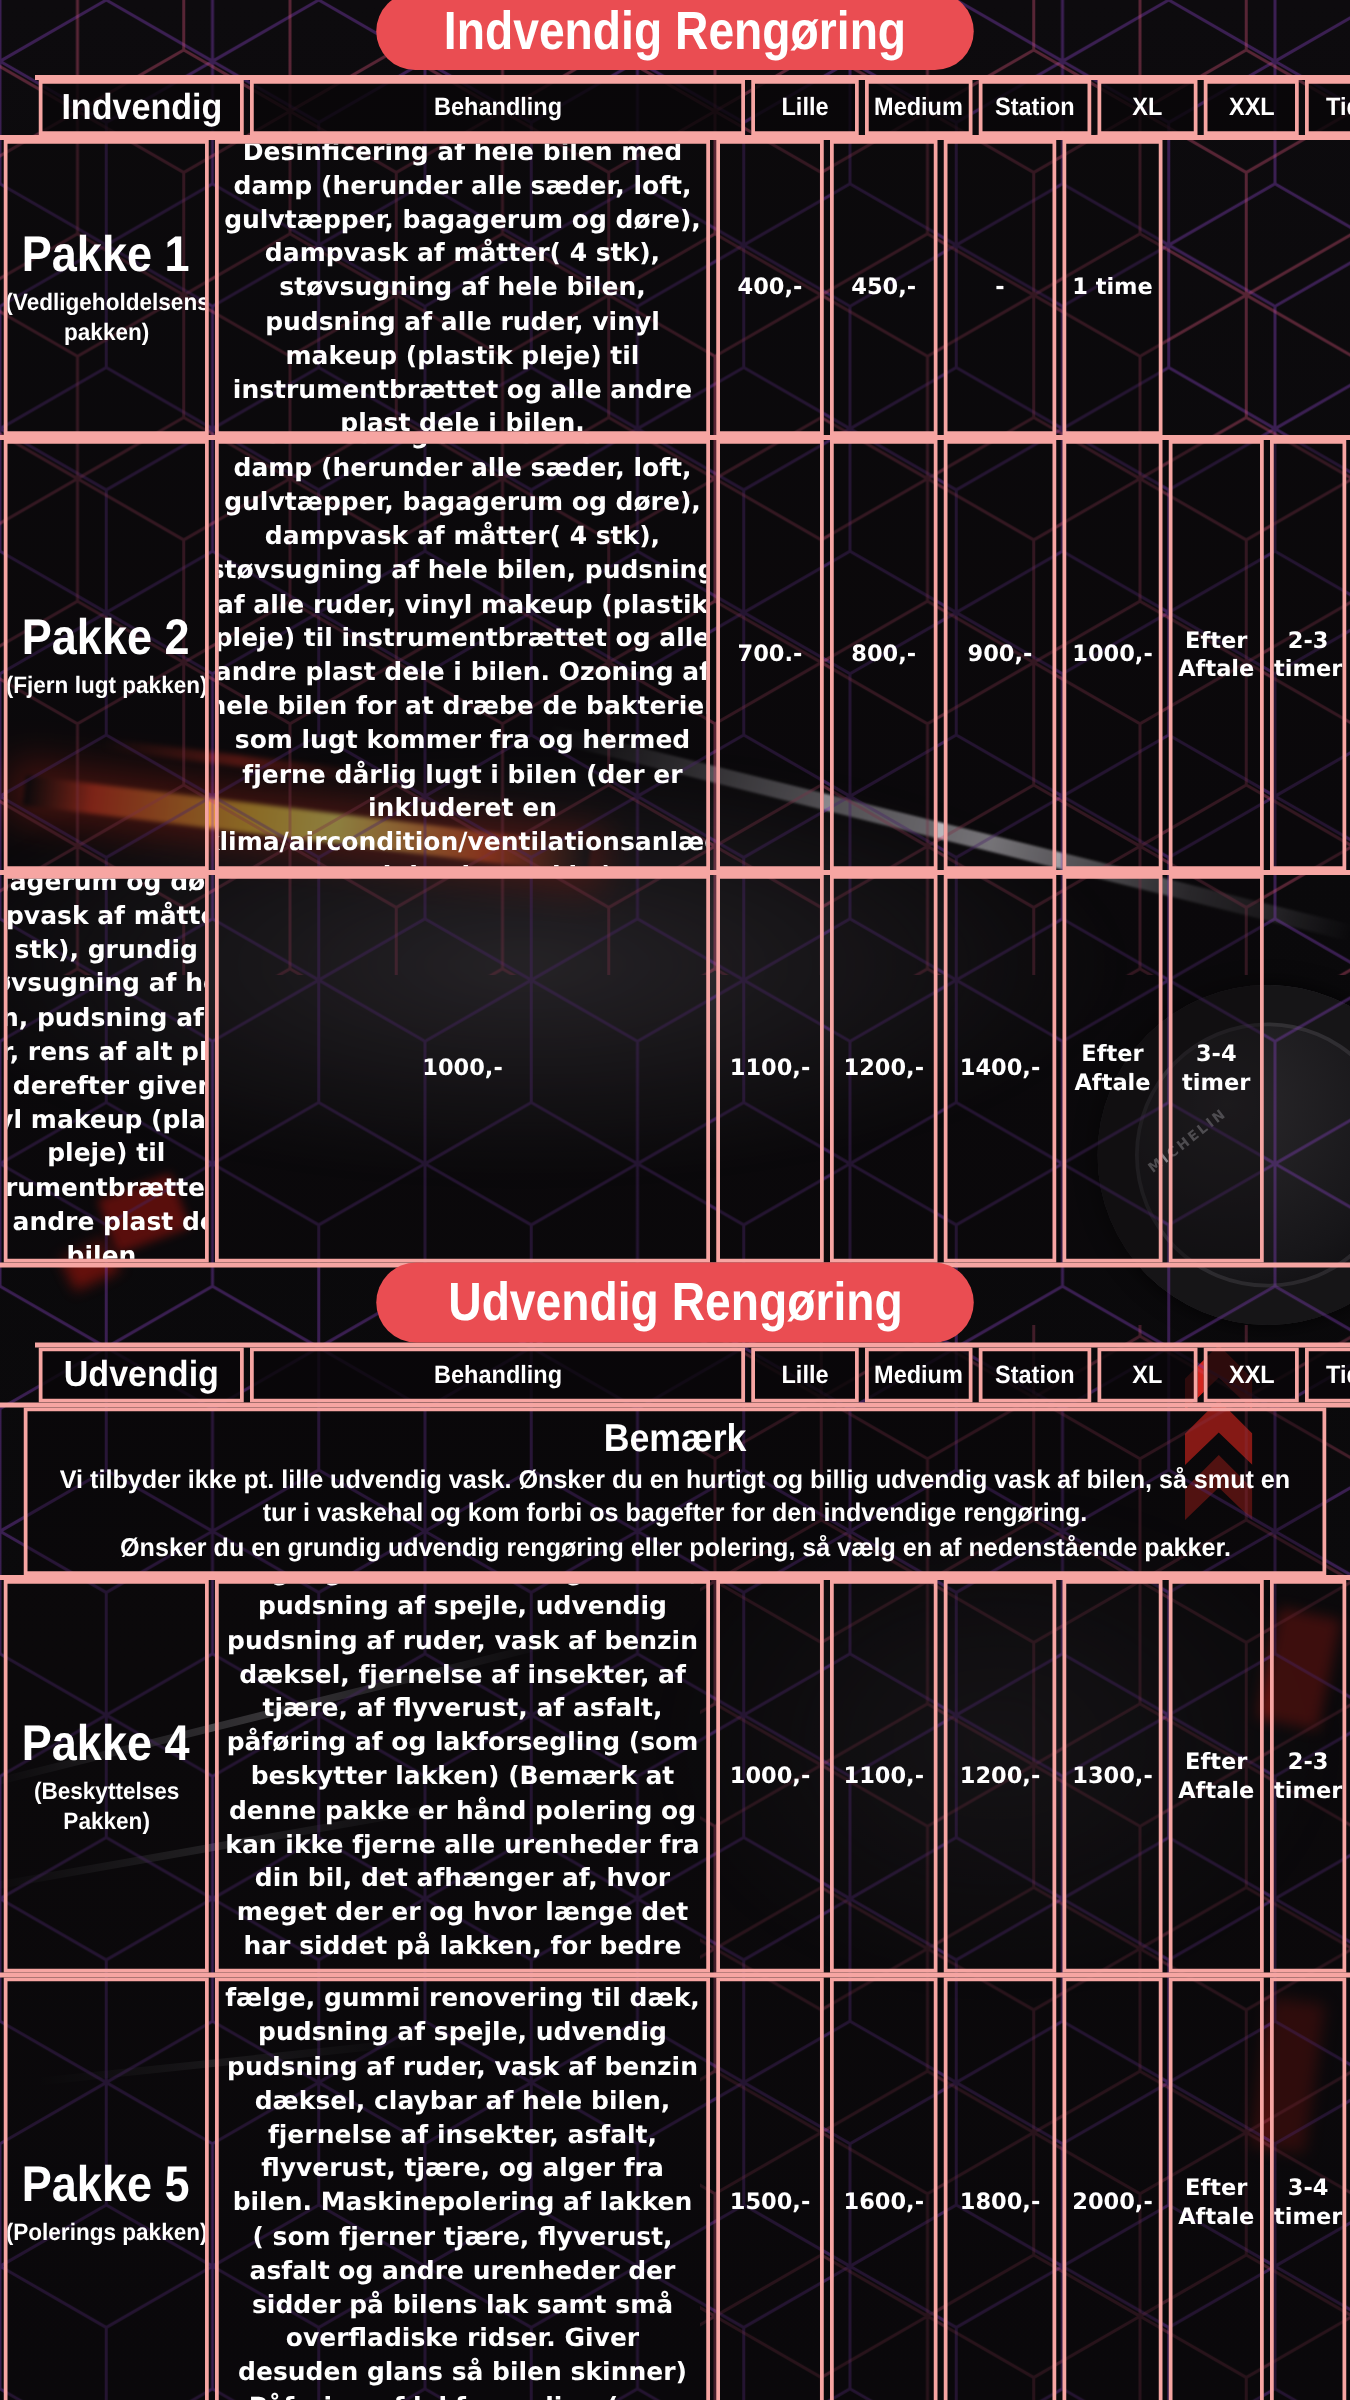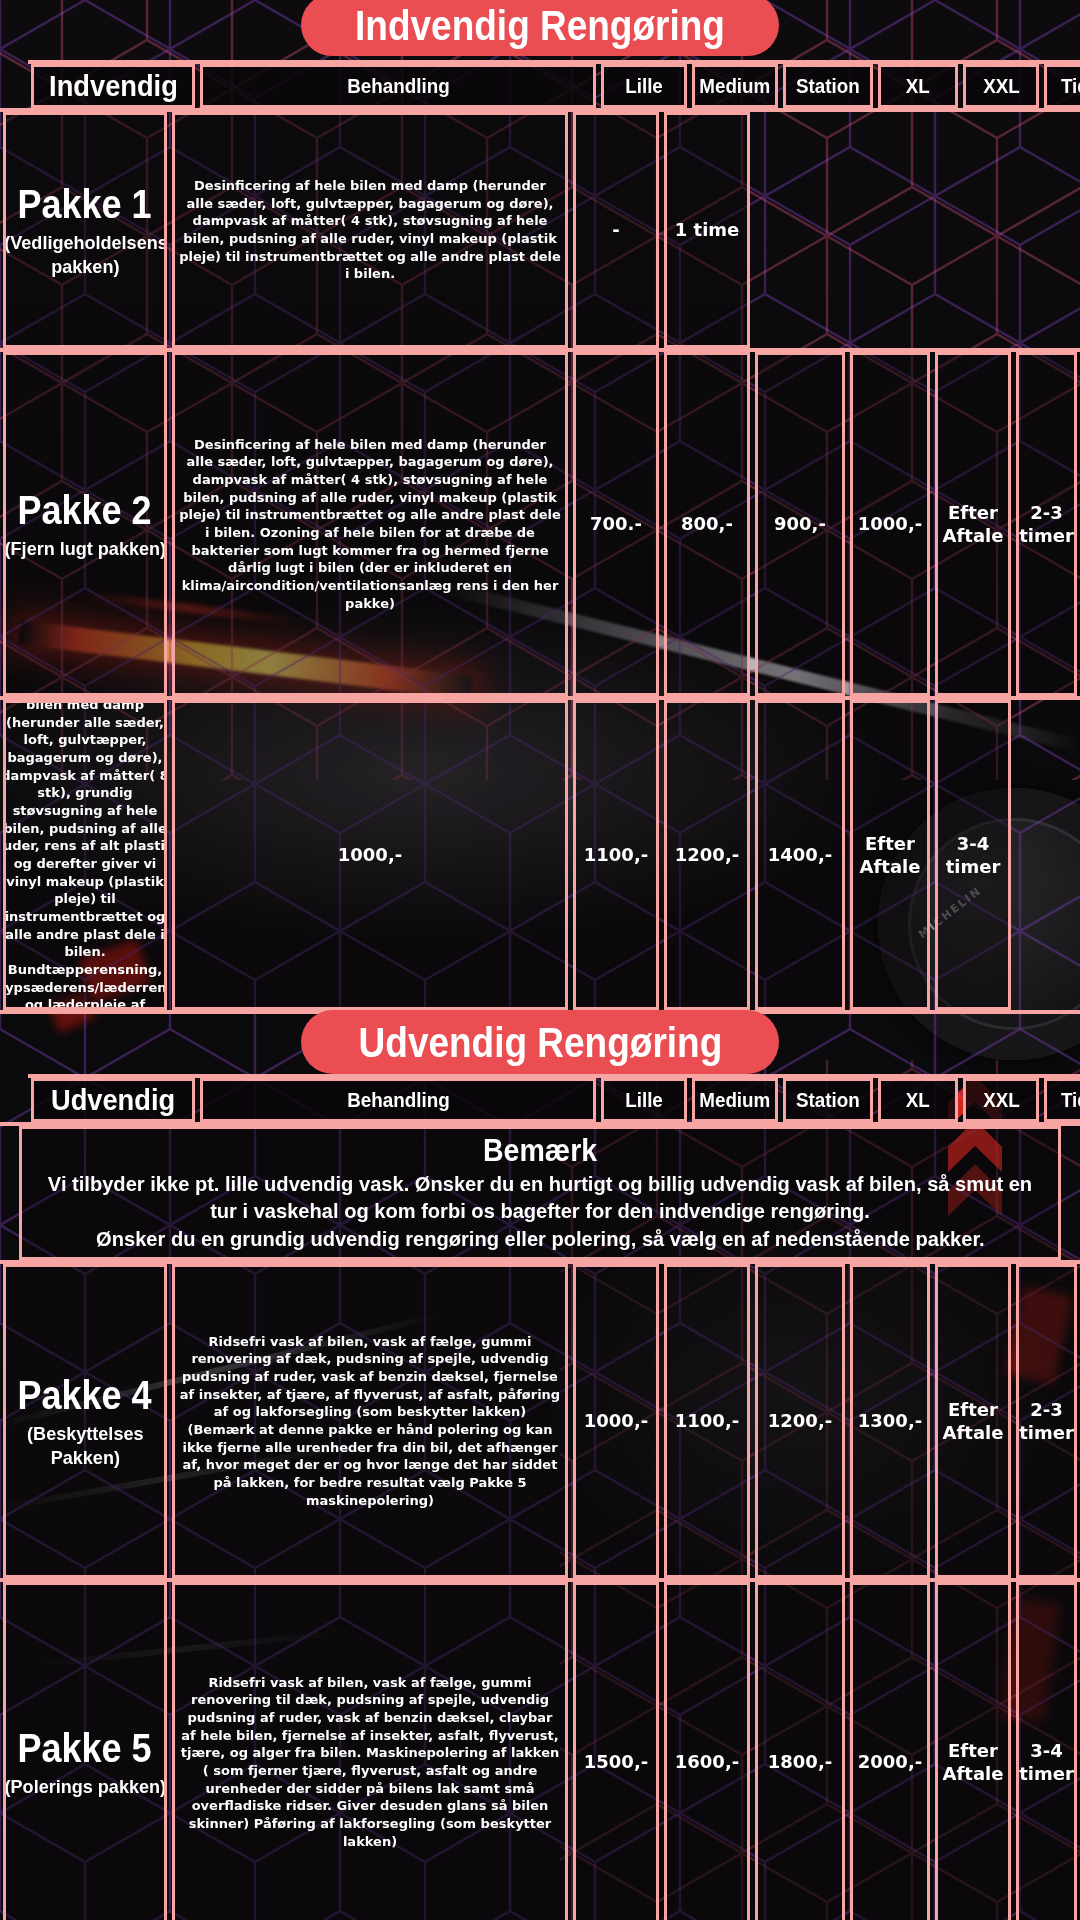--- a/index.html
+++ b/index.html
@@ -57,21 +57,21 @@
   .hcat{font-size:29px;}
   .h-r1{height:240px;}
   .h-r2{height:348px;}
   .h-r3{height:318px;border-bottom:4px solid #f6a5a2;}
   .h-note{height:138px;}
   .h-r4{height:318px;}
   .h-r5{height:364px;}
   .thead2{margin-top:0;}
   .pname{font-family:"Liberation Sans",sans-serif;font-weight:700;font-size:40px;transform:scaleX(.9);white-space:nowrap;}
   .psub{font-family:"Liberation Sans",sans-serif;font-weight:700;font-size:19px;line-height:1.25;margin-top:4px;transform:scaleX(.95);width:108%;}
-  .desc{font-weight:700;font-size:13px;line-height:1.36;padding:2px 4px;}
+  .desc{font-weight:700;font-size:20px;line-height:1.36;padding:2px 4px;}
   .pricec{font-weight:700;font-size:18px;line-height:1.3;padding:0 2px;}
   .notec{height:100%;display:flex;flex-direction:column;align-items:center;justify-content:center;
     border:3px solid #f6a5a2;background:rgba(8,6,9,.35);box-sizing:border-box;text-align:center;}
   .note-title{font-family:"Liberation Sans",sans-serif;font-weight:700;font-size:31px;transform:scaleX(.92);}
   .note-body{font-family:"Liberation Sans",sans-serif;font-weight:700;font-size:20.5px;line-height:1.3;
     margin:2px 0 0 0;padding:0 8px;transform:scaleX(.98);}
 </style>
 </head>
 <body>
 
@@ -153,20 +153,22 @@
     </div>
 
     <div class="trow h-r1">
       <div class="cell">
         <div class="pname">Pakke 1</div>
         <div class="psub">(Vedligeholdelsens pakken)</div>
       </div>
       <div class="cell">
           <div class="desc">Desinficering af hele bilen med damp (herunder alle sæder, loft, gulvtæpper, bagagerum og døre), dampvask af måtter( 4 stk), støvsugning af hele bilen, pudsning af alle ruder, vinyl makeup (plastik pleje) til instrumentbrættet og alle andre plast dele i bilen.</div>
         </div>
+      <div class="cell pricec">400,-</div>
+      <div class="cell pricec">450,-</div>
       <div class="cell pricec">-</div>
       <div class="cell pricec">1 time</div>
     </div>
 
     <div class="trow h-r2">
       <div class="cell">
         <div class="pname">Pakke 2</div>
         <div class="psub">(Fjern lugt pakken)</div>
       </div>
       <div class="cell">

